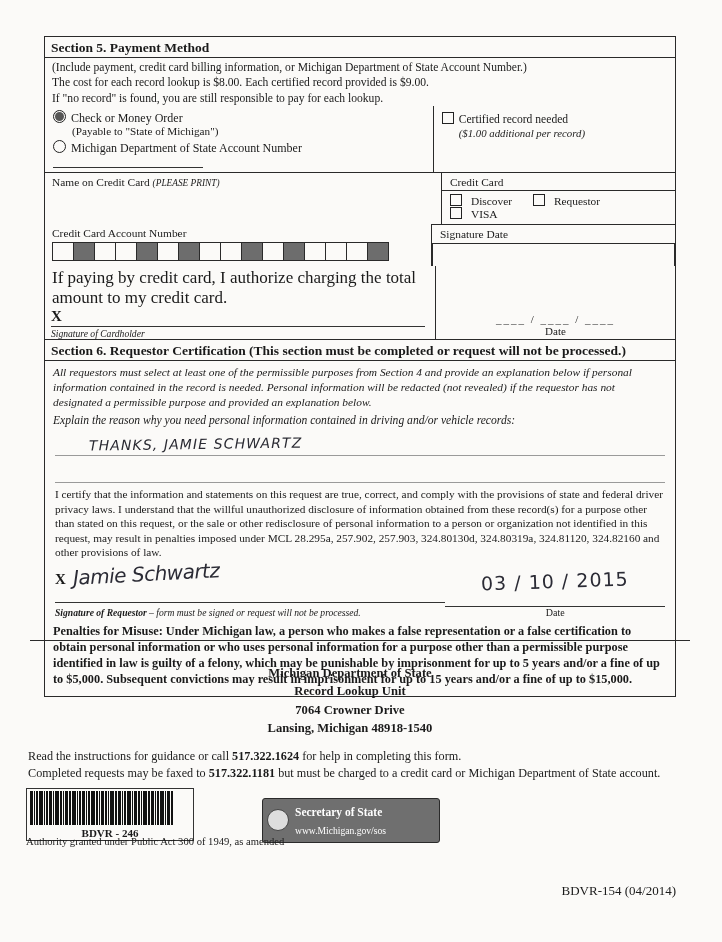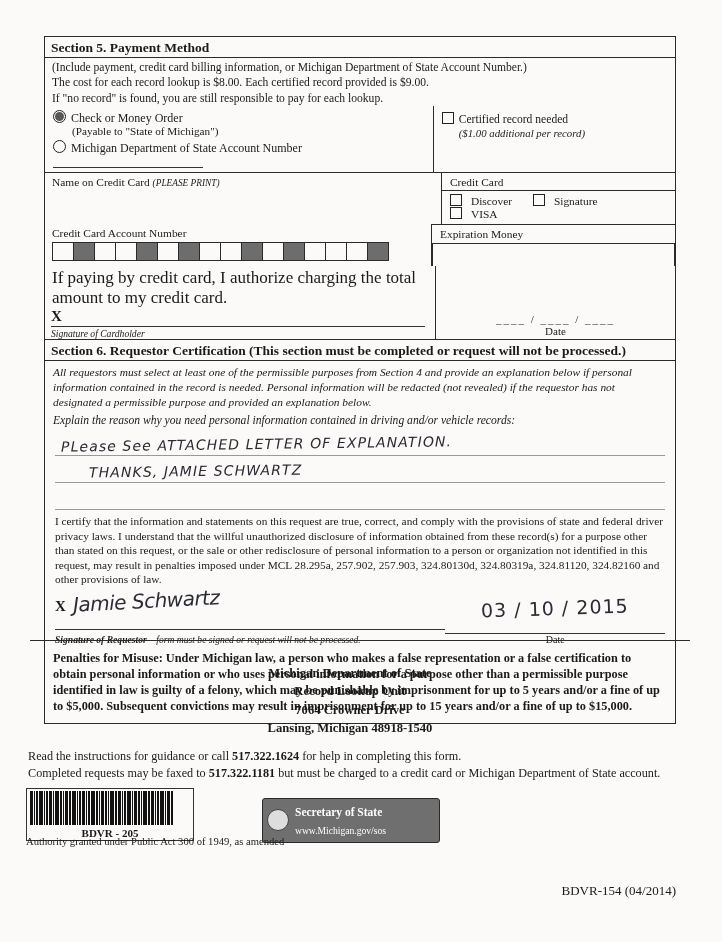--- a/index.html
+++ b/index.html
@@ -302,21 +302,21 @@
 
       <div class="row">
         <div class="cc-name" style="width:62%;">
           <span>Name on Credit Card</span>
           <span class="hint">(PLEASE PRINT)</span>
         </div>
         <div style="width:38%;">
           <div class="cc-right-top">Credit Card</div>
           <div class="cc-brands">
             <span><span class="chk"></span><span>Discover</span></span>
-            <span><span class="chk"></span><span>Signature</span></span>
+            <span><span class="chk"></span><span>Requestor</span></span>
             <span><span class="chk"></span><span>VISA</span></span>
           </div>
         </div>
       </div>
 
       <div class="row">
         <div class="acct-wrap" style="width:62%;">
           <div>Credit Card Account Number</div>
           <div class="boxes">
             <i class="cell"></i>
@@ -331,21 +331,21 @@
             <i class="cell dark"></i>
             <i class="cell"></i>
             <i class="cell dark"></i>
             <i class="cell"></i>
             <i class="cell"></i>
             <i class="cell"></i>
             <i class="cell dark"></i>
           </div>
         </div>
         <div class="exp-wrap" style="width:38%;">
-          <div>Expiration Money</div>
+          <div>Signature Date</div>
           <div class="exp-box"></div>
         </div>
       </div>
 
       <div class="row">
         <div style="width:62%;">
           <div class="auth">If paying by credit card, I authorize charging the total amount to my credit card.</div>
           <div class="sig-x">X</div>
           <div class="sig-line"></div>
           <div class="sig-cap">Signature of Cardholder</div>
@@ -358,23 +358,20 @@
     </div>
 
     <div class="box last">
       <div class="sec-head"><span>Section 6.  Requestor Certification  (This section must be completed or request will not be processed.)</span></div>
 
       <div class="sec6-intro">All requestors must select at least one of the permissible purposes from Section 4 and provide an explanation below if personal information contained in the record is needed.  Personal information will be redacted (not revealed) if the requestor has not designated a permissible purpose and provided an explanation below.</div>
 
       <div class="explain">Explain the reason why you need personal information contained in driving and/or vehicle records:</div>
 
       <div class="hand-area">
-        <div class="hand-line">
-          <span class="handwriting hw1">PLease See ATTACHED LETTER OF EXPLANATION.</span>
-        </div>
         <div class="hand-line">
           <span class="handwriting hw2">THANKS,  JAMIE  SCHWARTZ</span>
         </div>
         <div class="hand-line"></div>
       </div>
 
       <div class="certify">I certify that the information and statements on this request are true, correct, and comply with the provisions of state and federal driver privacy laws.  I understand that the willful unauthorized disclosure of information obtained from these record(s) for a purpose other than stated on this request, or the sale or other redisclosure of personal information to a person or organization not identified in this request, may result in penalties imposed under MCL 28.295a, 257.902, 257.903, 324.80130d, 324.80319a, 324.81120, 324.82160 and other provisions of law.</div>
 
       <div class="sig-row">
         <div class="sig-left">
@@ -455,21 +452,21 @@
           <i style="width:4px"></i>
         <i style="width:2px"></i>
           <i style="width:3px"></i>
           <i style="width:1px"></i>
           <i style="width:2px"></i>
         <i style="width:4px"></i>
           <i style="width:1px"></i>
           <i style="width:3px"></i>
           <i style="width:2px"></i>
       </div>
-      <div class="bc-label">BDVR - 205</div>
+      <div class="bc-label">BDVR - 246</div>
     </div>
   </div>
 
   <div class="sos">
     <span class="sos-seal"></span>
     <span class="sos-txt">
       <span class="sos-t1">Secretary of State</span><br>
       <span class="sos-t2">www.Michigan.gov/sos</span>
     </span>
   </div>

